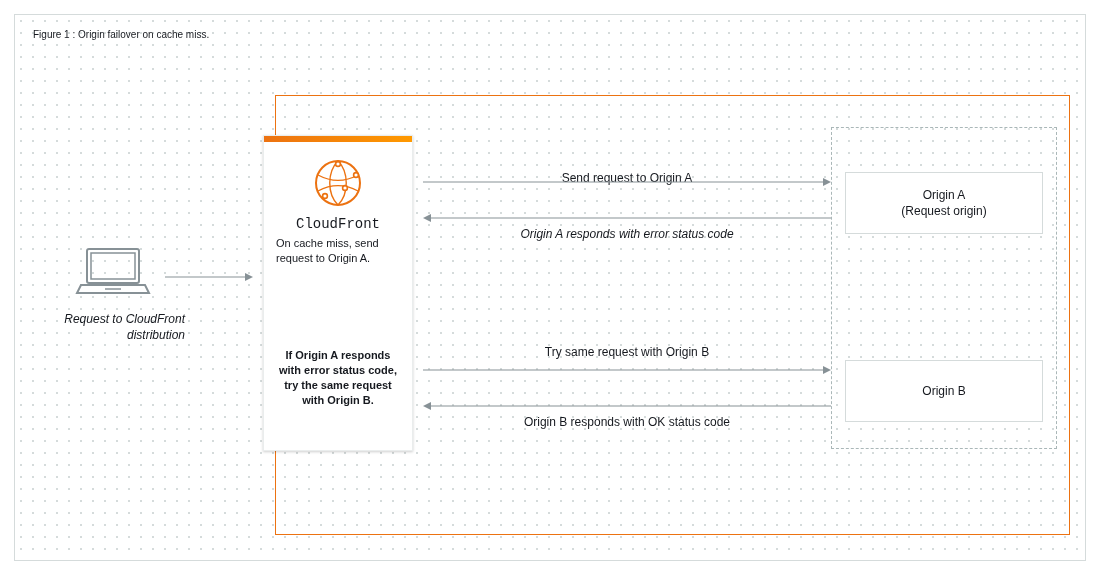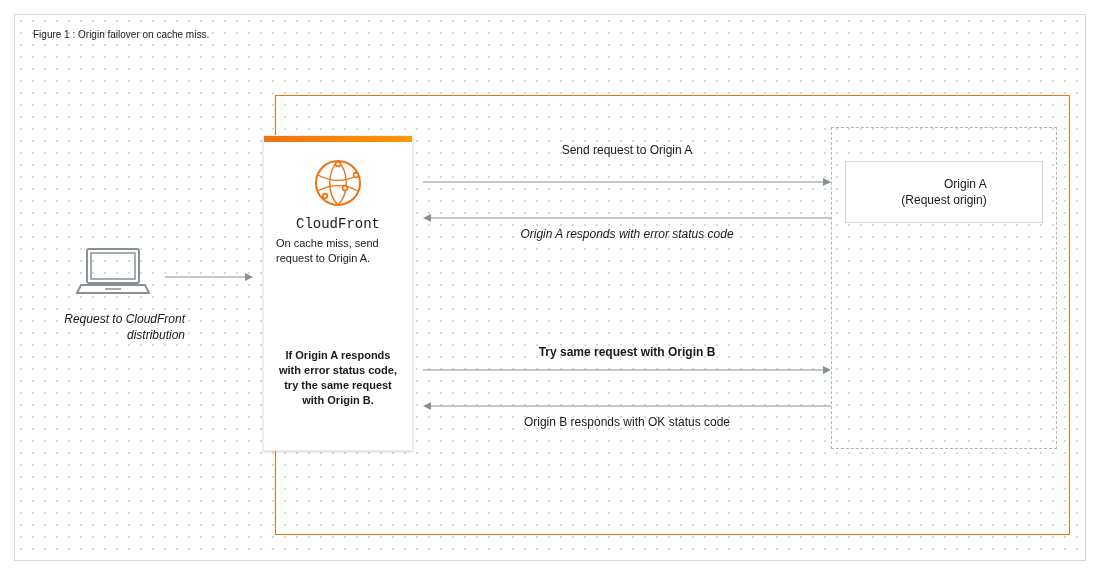--- a/index.html
+++ b/index.html
@@ -117,45 +117,46 @@
   }
   .origin-box {
     position: absolute;
     left: 830px;
     width: 198px; height: 62px;
     background: #fff;
     border: 1px solid #d5dbdb;
     display: flex;
     align-items: center;
     justify-content: center;
-    text-align: right;
+    text-align: center;
     font-size: 12px;
     color: #16191f;
     line-height: 1.35;
+    margin-top: 11px;
   }
   .origin-a { top: 146px; }
   .origin-b { top: 334px; }
   .arrow-long {
     position: absolute;
     left: 408px;
     width: 408px; height: 14px;
   }
   .arrow-label {
     position: absolute;
     left: 408px;
     width: 408px;
     text-align: center;
     font-size: 12px;
     color: #16191f;
   }
-  .lbl1 { top: 128px; }
+  .lbl1 { top: 156px; }
   .arr1 { top: 160px; }
   .arr2 { top: 196px; }
   .lbl2 { top: 212px; font-style: italic; }
-  .lbl3 { top: 330px; font-weight: bold; }
+  .lbl3 { top: 330px; }
   .arr3 { top: 348px; }
   .arr4 { top: 384px; }
   .lbl4 { top: 400px; }
 </style>
 </head>
 <body>
 
 <div class="canvas">
 
   <div class="figure-title">Figure 1 : Origin failover on cache miss.</div>
@@ -199,20 +200,23 @@
   </div>
 
   <div class="origin-group"></div>
 
   <div class="origin-box origin-a">
     <div>
       <div>Origin A</div>
       <div>(Request origin)</div>
     </div>
   </div>
+  <div class="origin-box origin-b">
+    <div>Origin B</div>
+  </div>
 
   <div class="arrow-label lbl1">Send request to Origin A</div>
   <div class="arrow-long arr1">
     <svg viewBox="0 0 408 14">
         <line x1="0" y1="7" x2="400" y2="7" stroke="#879196" stroke-width="1.2"></line>
         <path d="M400 3 L408 7 L400 11 Z" fill="#879196"></path>
       </svg>
   </div>
 
   <div class="arrow-long arr2">

